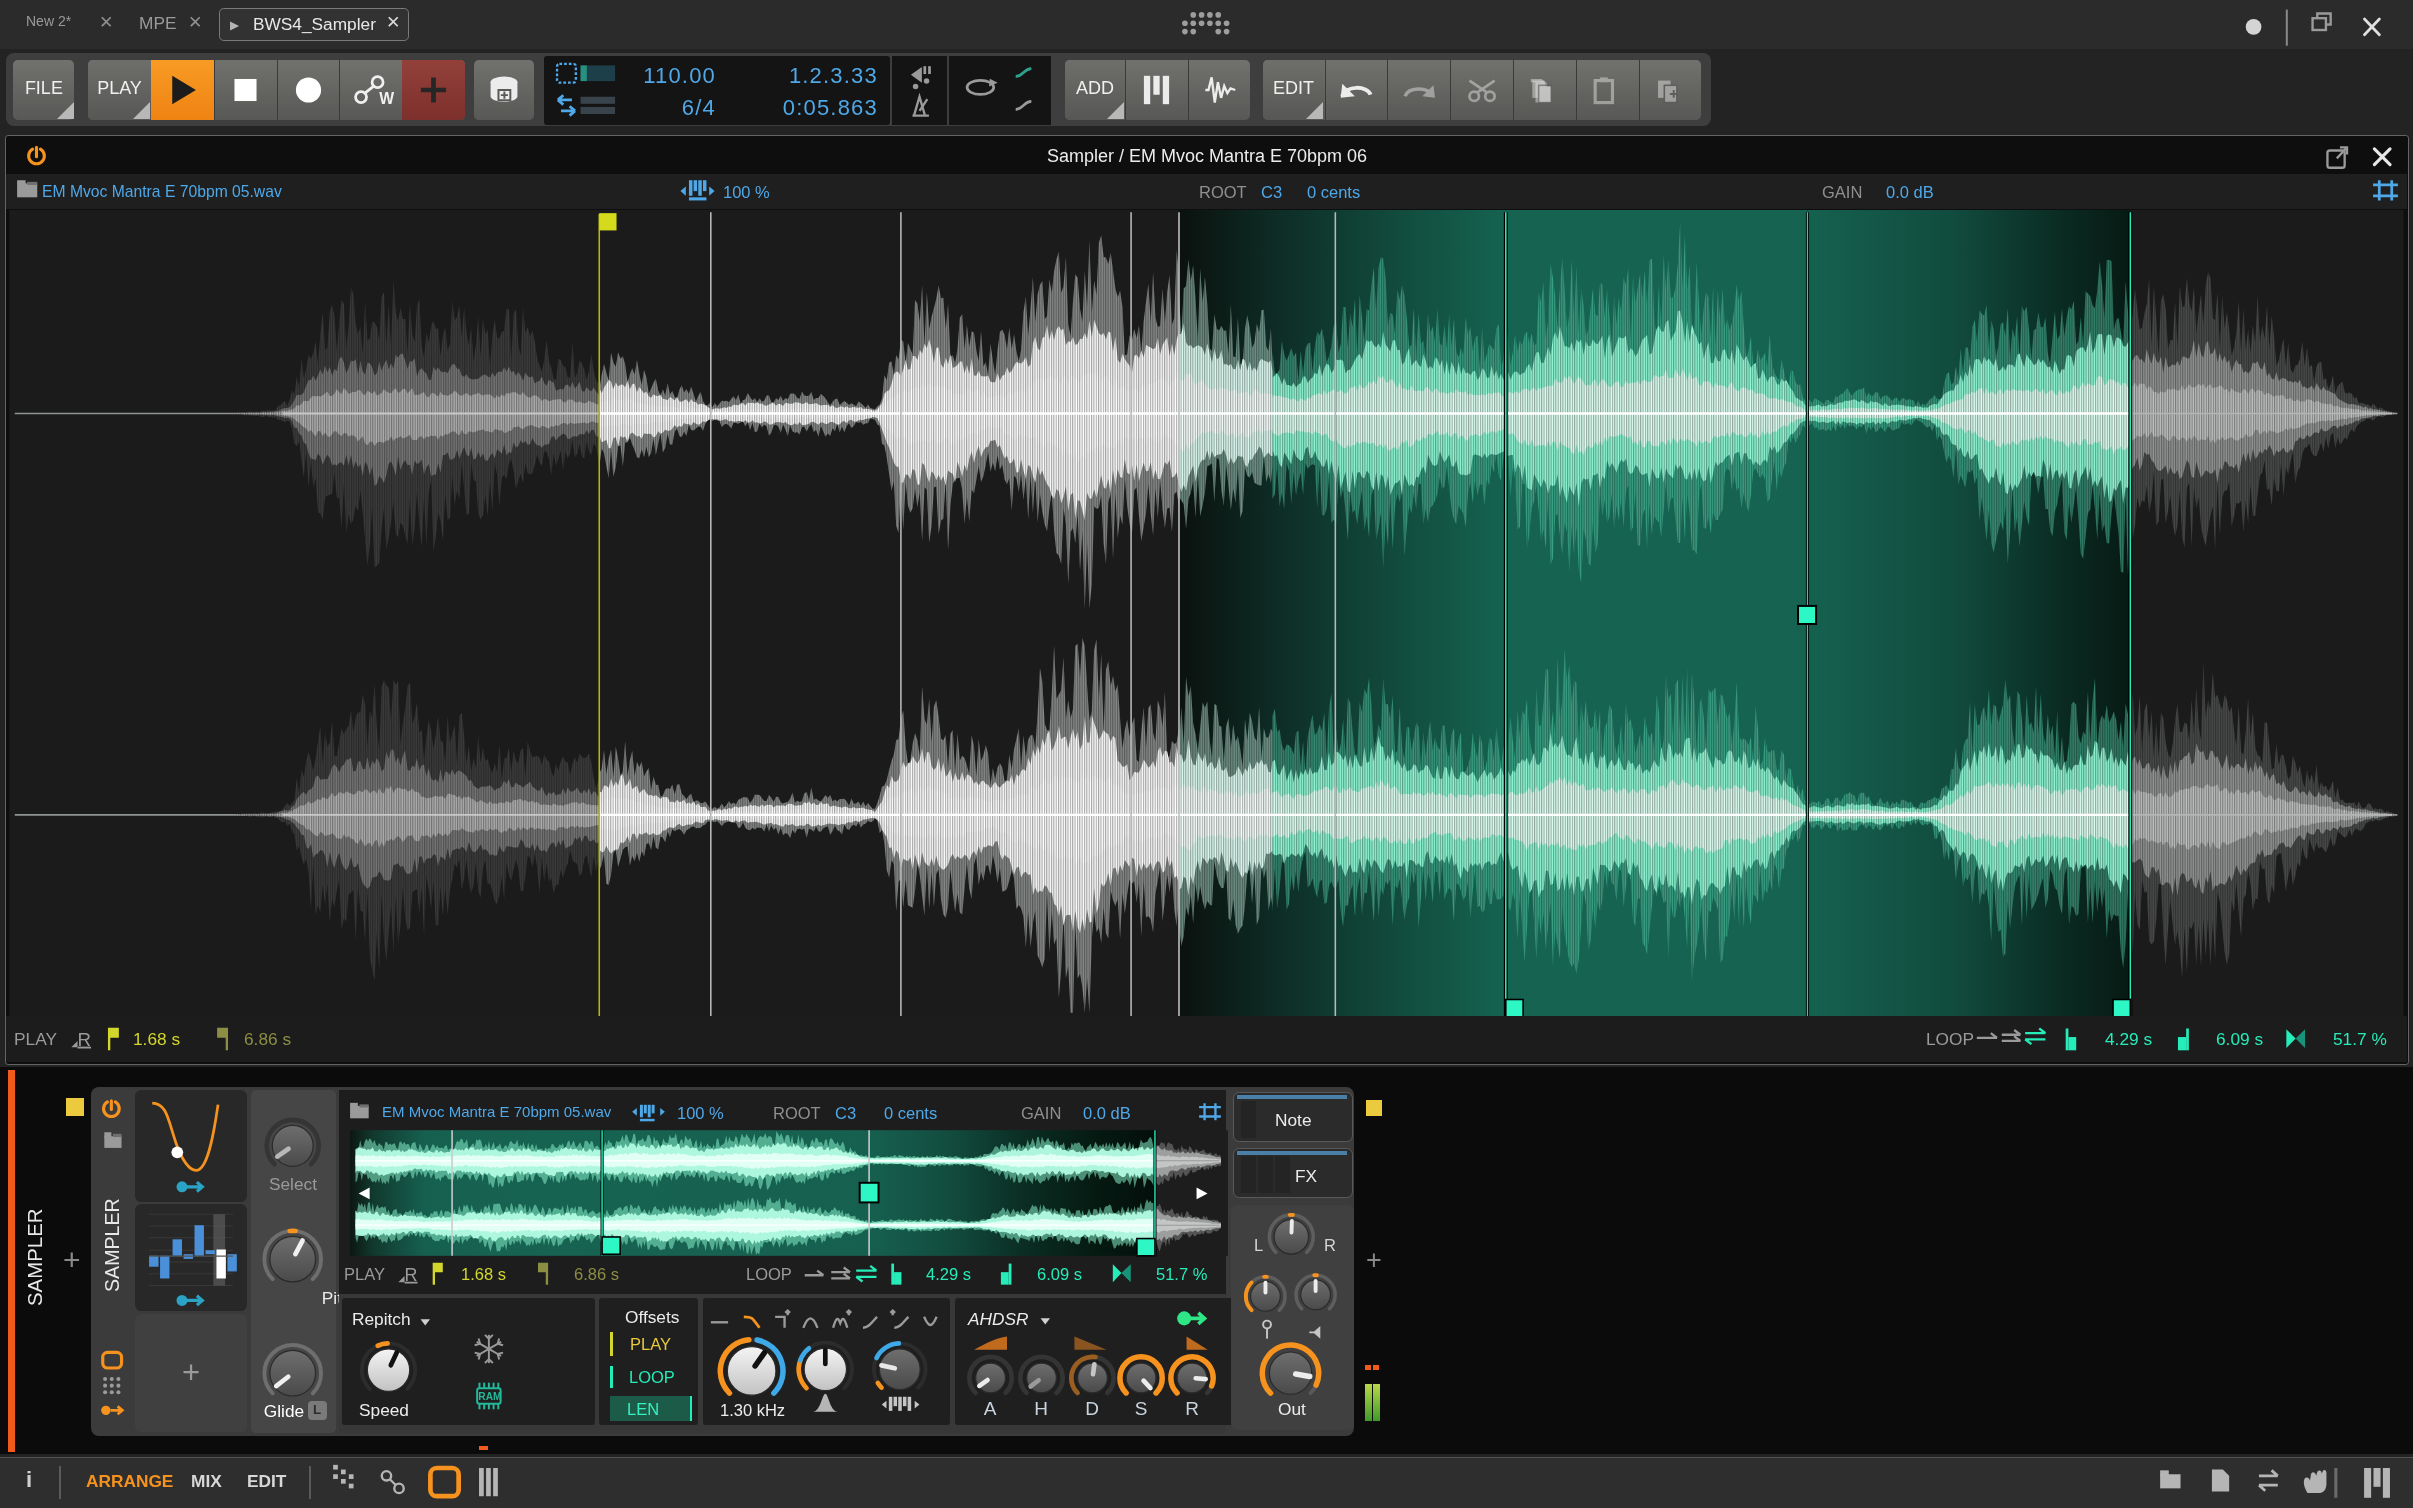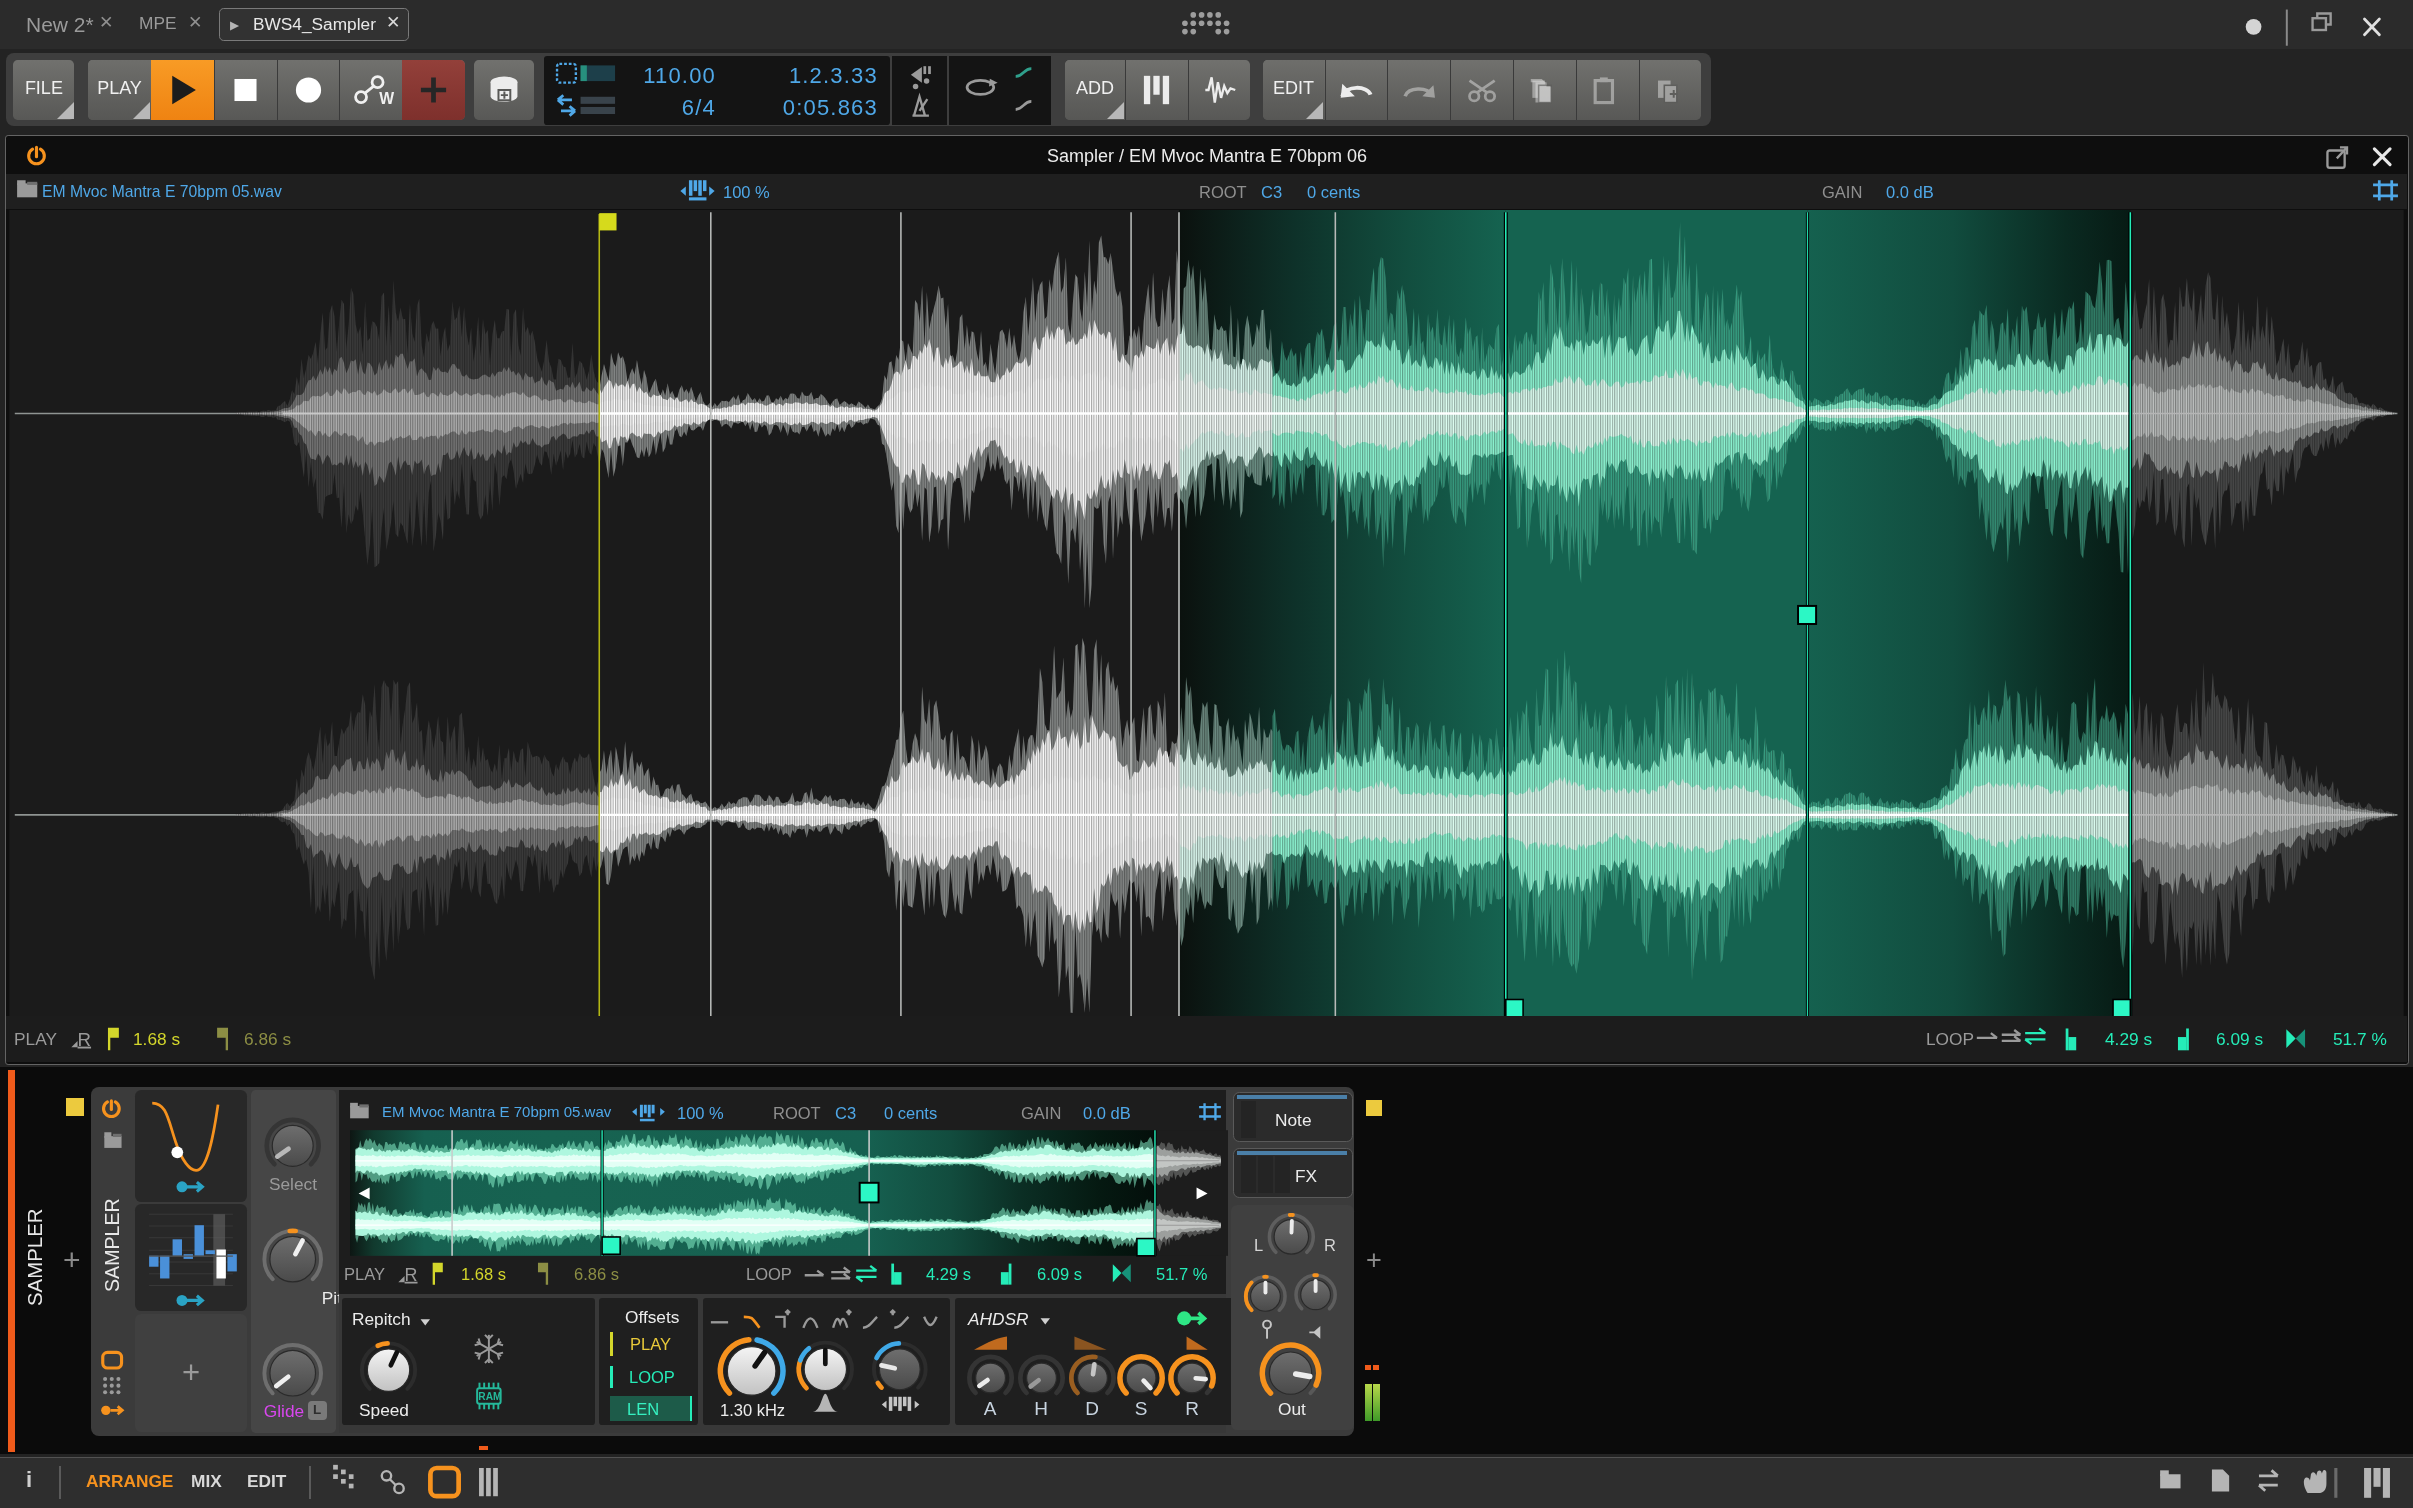--- a/index.html
+++ b/index.html
@@ -17,21 +17,21 @@
         <stop offset="0" stop-color="#6e6e6e"></stop>
         <stop offset="1" stop-color="#4a4a4a"></stop>
       </linearGradient>
       <linearGradient id="kgw" x1="0" y1="0" x2="0" y2="1">
         <stop offset="0" stop-color="#f4f4f4"></stop>
         <stop offset="1" stop-color="#c2c2c2"></stop>
       </linearGradient>
     </defs>
   </svg>
 <div class="a" style="left:0px;top:0px;width:2413px;height:49px;background:#2b2b2b"></div>
-<div class="t" style="left:26px;top:14px;font-size:21px;color:#9a9a9a;font-weight:400;">New 2*</div>
+<div class="t" style="left:26px;top:14px;font-size:14px;color:#9a9a9a;font-weight:400;">New 2*</div>
 <div class="t" style="left:99px;top:12.6px;font-size:17.3px;color:#8f8f8f;font-weight:400;">✕</div>
 <div class="t" style="left:139px;top:14px;font-size:17.3px;color:#9a9a9a;font-weight:400;">MPE</div>
 <div class="t" style="left:188px;top:12.6px;font-size:17.3px;color:#8f8f8f;font-weight:400;">✕</div>
 <div class="a" style="left:219px;top:7.9px;width:190px;height:33px;border:1.6px solid #7a7a7a;border-radius:4.7px;background:#323232"></div>
 <div class="t" style="left:230px;top:19px;font-size:11.8px;color:#b5b5b5;font-weight:400;">▶</div>
 <div class="t" style="left:253px;top:15px;font-size:17.3px;color:#e8e8e8;font-weight:400;">BWS4_Sampler</div>
 <div class="t" style="left:386px;top:13.4px;font-size:17.3px;color:#d8d8d8;font-weight:400;">✕</div>
 <svg width="55" height="35" style="left:1181px;top:10.2px" viewBox="0 0 70 44">
     <circle cx="15.6" cy="6" r="3.6" fill="#9d9d9d"></circle>
     <circle cx="26.2" cy="6" r="3.6" fill="#9d9d9d"></circle>
@@ -400,21 +400,21 @@
     <path d="M 27.5 240.5 A 36 36 0 1 1 78.5 240.5" stroke="#6e6e6e" stroke-width="5" fill="none" stroke-linecap="round"></path>
     <path d="M 49.2 179.2 A 36 36 0 0 1 56.8 179.2" stroke="#f6921e" stroke-width="6" fill="none" stroke-linecap="round"></path>
     <circle cx="53" cy="215" r="29" fill="url(#kgd)" stroke="#2a2a2a" stroke-width="1.5"></circle>
     <line x1="56.4" y1="208.6" x2="65.5" y2="191.4" stroke="#f0f0f0" stroke-width="6" stroke-linecap="round"></line>
     <path d="M 27.5 385.5 A 36 36 0 1 1 78.5 385.5" stroke="#6e6e6e" stroke-width="5" fill="none" stroke-linecap="round"></path>
     <circle cx="53" cy="360" r="29" fill="url(#kgd)" stroke="#2a2a2a" stroke-width="1.5"></circle>
     <line x1="47.3" y1="364.5" x2="32.0" y2="376.4" stroke="#f0f0f0" stroke-width="6" stroke-linecap="round"></line>
   </svg>
 <div class="t" style="left:293px;top:1175px;font-size:17.3px;color:#9a9a9a;font-weight:400;transform:translateX(-50%);text-align:right;">Select</div>
 <div class="t" style="left:293px;top:1289px;font-size:17.3px;color:#ececec;font-weight:400;transform:translateX(-50%);margin-left:48px;">Pitch</div>
-<div class="t" style="left:284px;top:1402px;font-size:17.3px;color:#d946ef;font-weight:400;transform:translateX(-50%);">Glide</div>
+<div class="t" style="left:284px;top:1402px;font-size:17.3px;color:#ffffff;font-weight:400;transform:translateX(-50%);">Glide</div>
 <div class="a" style="left:308px;top:1401px;width:19px;height:19px;background:#7a7a7a;border-radius:3.9px"></div>
 <div class="t" style="left:317px;top:1403px;font-size:13.4px;color:#2e2e2e;font-weight:700;transform:translateX(-50%);">L</div>
 <div class="a" style="left:339px;top:1090px;width:887px;height:343px;background:#383838"></div>
 <div class="a" style="left:339px;top:1090px;width:887px;height:204px;background:#1d1d1d"></div>
 <svg width="31" height="23.6" style="left:347px;top:1098px" viewBox="0 0 40 30">
     <rect x="4" y="10" width="24" height="16" fill="#9a9a9a"></rect>
     <rect x="4" y="6" width="10" height="6" fill="#9a9a9a"></rect>
     <rect x="16" y="8" width="12" height="4" fill="#6f6f6f"></rect>
   </svg>
 <div class="t" style="left:382px;top:1104px;font-size:15px;color:#4fa8e8;font-weight:400;">EM Mvoc Mantra E 70bpm 05.wav</div>

